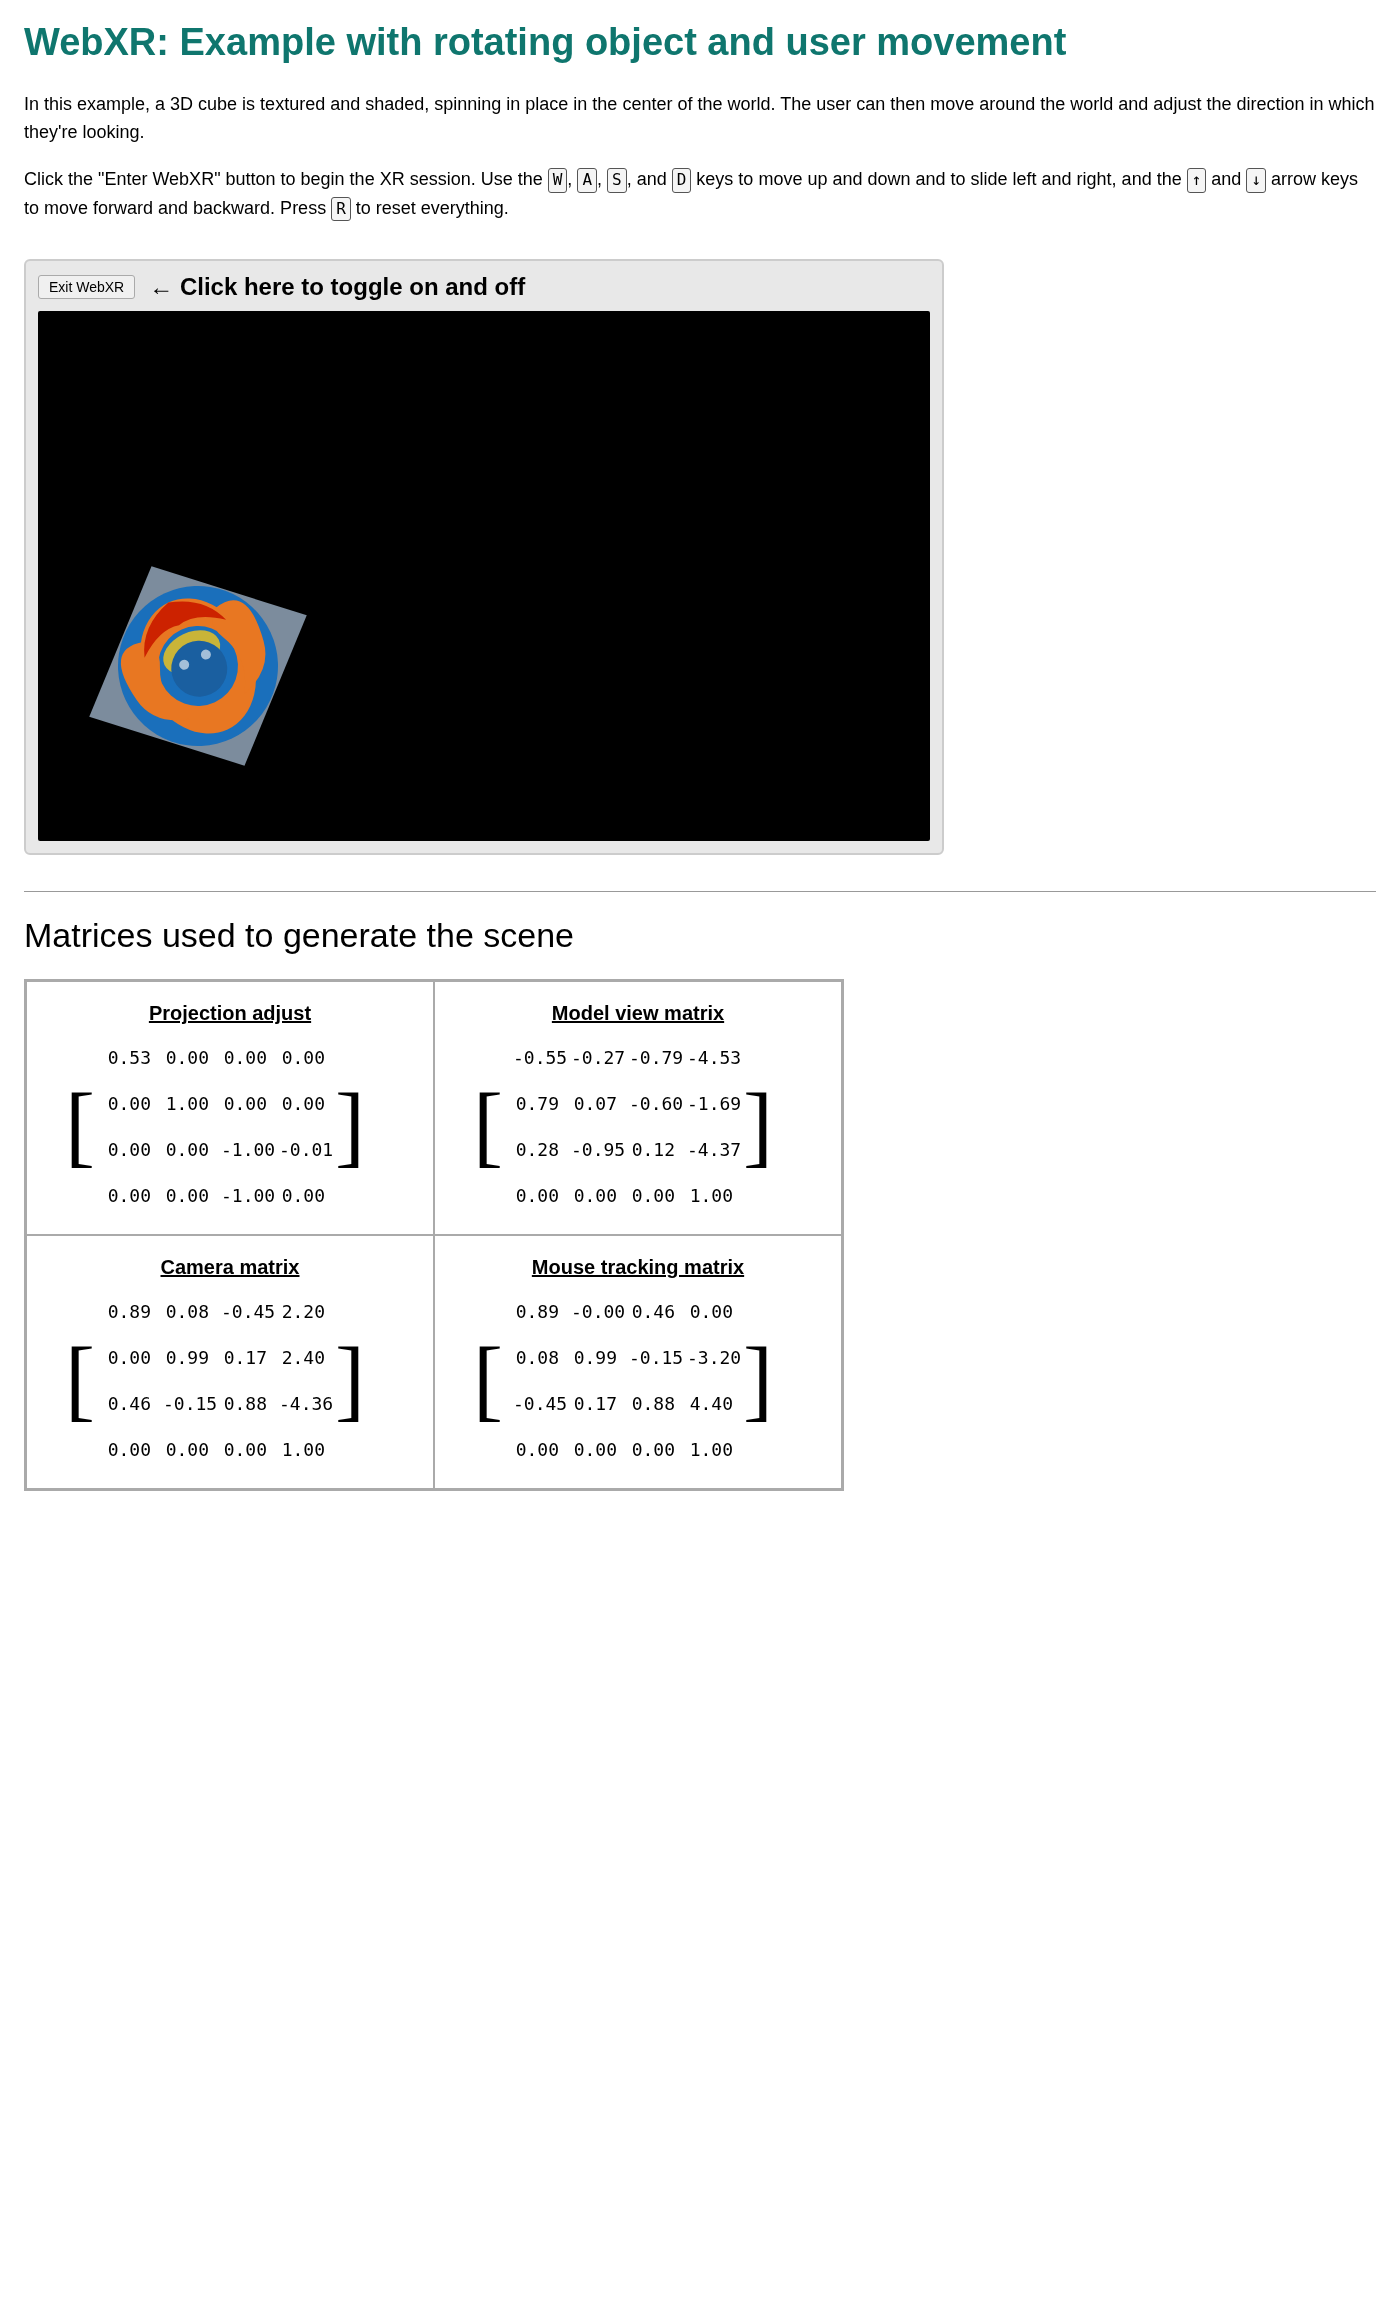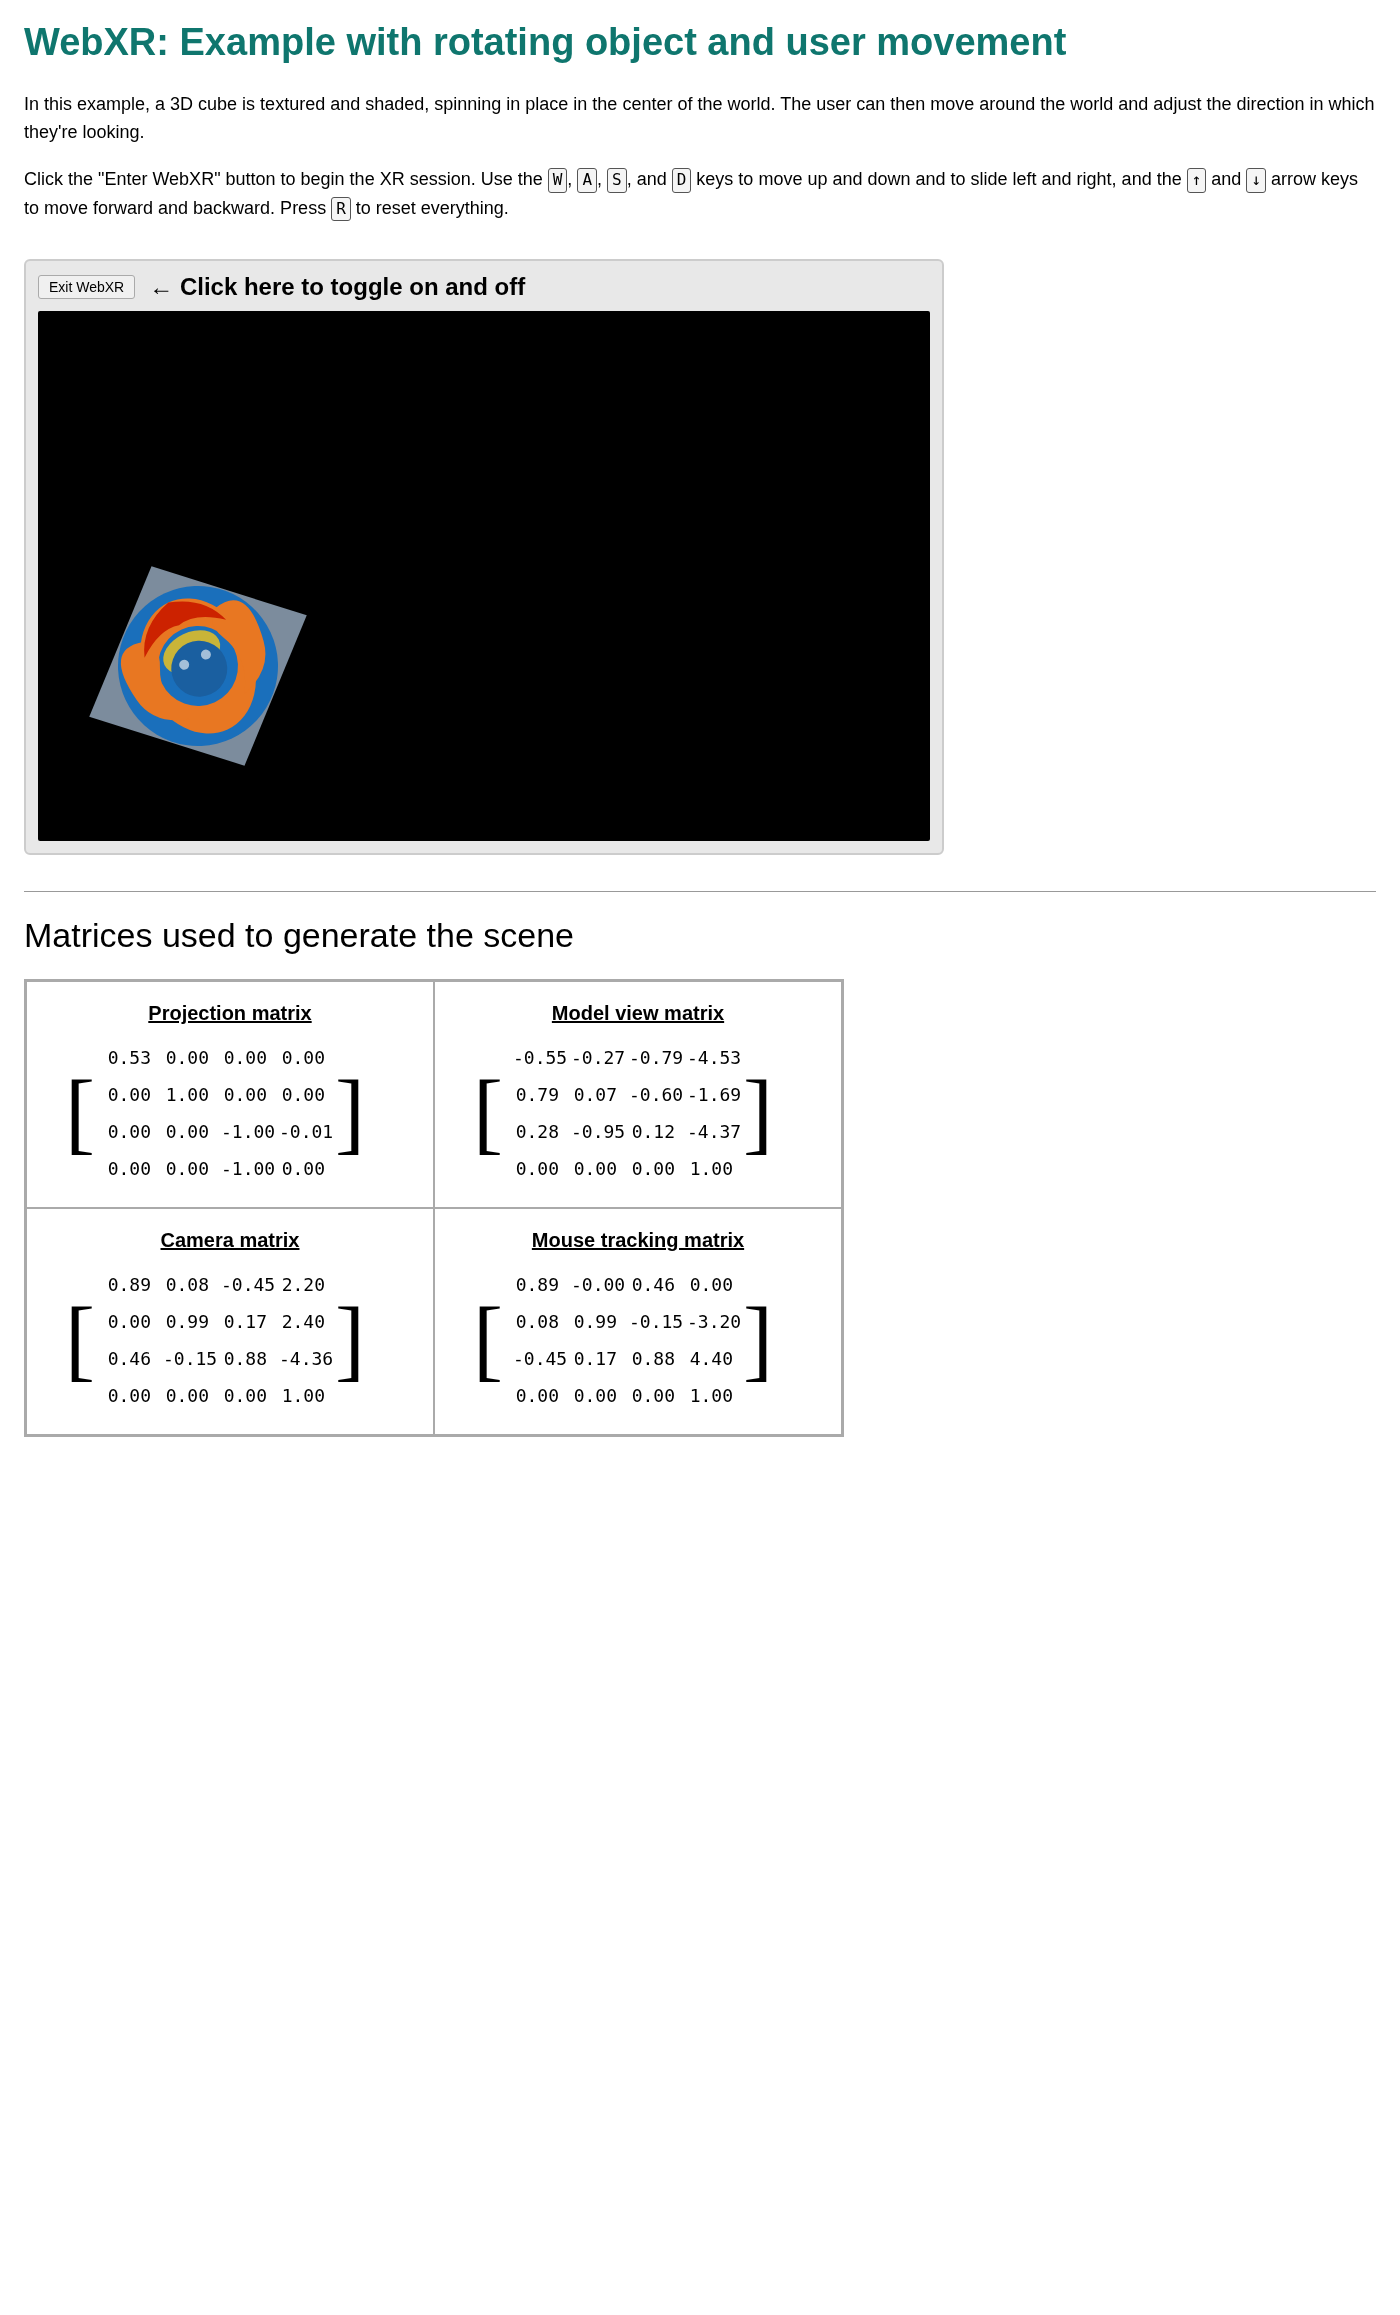--- a/index.html
+++ b/index.html
@@ -118,21 +118,21 @@
     .matrix-bracket-left,
     .matrix-bracket-right {
       font-size: 90px;
       font-weight: 100;
       line-height: 1;
       color: #000;
       font-family: serif;
     }
     .matrix-data {
       display: grid;
-      gap: 8px;
+      gap: 17px;
     }
     .matrix-row {
       display: flex;
       gap: 0;
     }
     .matrix-cell-val {
       width: 58px;
       text-align: right;
       padding: 4px 6px;
       font-family: monospace;
@@ -197,21 +197,21 @@
   </div>
 </div>
 
 <hr class="divider">
 
 <h2>Matrices used to generate the scene</h2>
 
 <div class="matrices-grid">
 
   <div class="matrix-cell">
-    <div class="matrix-title">Projection matrix</div>
+    <div class="matrix-title">Projection adjust</div>
     <div class="matrix-wrapper">
       <span class="matrix-bracket-left">[</span>
       <div class="matrix-data">
         <div class="matrix-row">
           <span class="matrix-cell-val">0.53</span>
           <span class="matrix-cell-val">0.00</span>
           <span class="matrix-cell-val">0.00</span>
           <span class="matrix-cell-val">0.00</span>
         </div>
         <div class="matrix-row">

